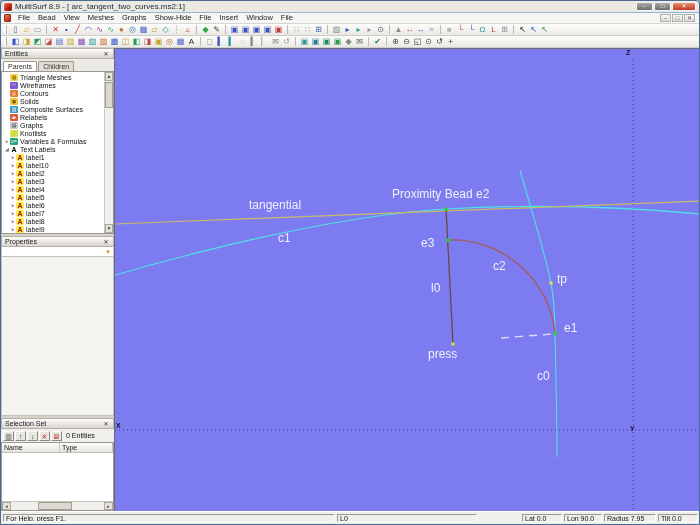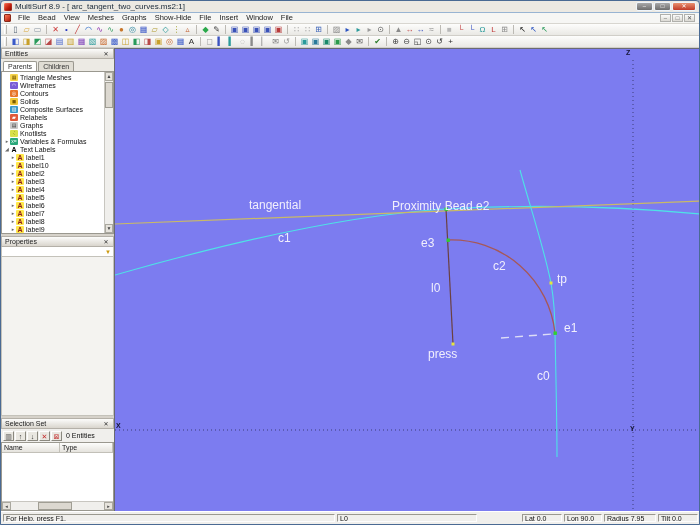--- a/index.html
+++ b/index.html
@@ -405,21 +405,21 @@
         <path d="M333,191 A104,104 0 0 1 440,284" fill="none" stroke="#a65858" stroke-width="1.3"></path>
 
         <rect x="329.5" y="158.5" width="3.4" height="3.4" fill="#2ed22e"></rect>
         <rect x="331.5" y="189.5" width="3.4" height="3.4" fill="#2ed22e"></rect>
         <rect x="438.5" y="282.5" width="3.4" height="3.4" fill="#2ed22e"></rect>
         <rect x="434.5" y="232.5" width="3" height="3" fill="#e6e63c"></rect>
         <rect x="336.5" y="293.5" width="3" height="3" fill="#e6e63c"></rect>
       </svg>
       <div>
           <div class="vlabel" style="left: 134px; top: 149px;">tangential</div>
-          <div class="vlabel" style="left: 277px; top: 150px;">Proximity Bead e2</div>
+          <div class="vlabel" style="left: 277px; top: 138px;">Proximity Bead e2</div>
           <div class="vlabel" style="left: 163px; top: 182px;">c1</div>
           <div class="vlabel" style="left: 306px; top: 187px;">e3</div>
           <div class="vlabel" style="left: 378px; top: 210px;">c2</div>
           <div class="vlabel" style="left: 442px; top: 223px;">tp</div>
           <div class="vlabel" style="left: 316px; top: 232px;">l0</div>
           <div class="vlabel" style="left: 449px; top: 272px;">e1</div>
           <div class="vlabel" style="left: 313px; top: 298px;">press</div>
           <div class="vlabel" style="left: 422px; top: 320px;">c0</div>
           <div class="vlabel axis" style="left: 511px; top: 0px;">Z</div>
           <div class="vlabel axis" style="left: 1px; top: 373px;">X</div>

